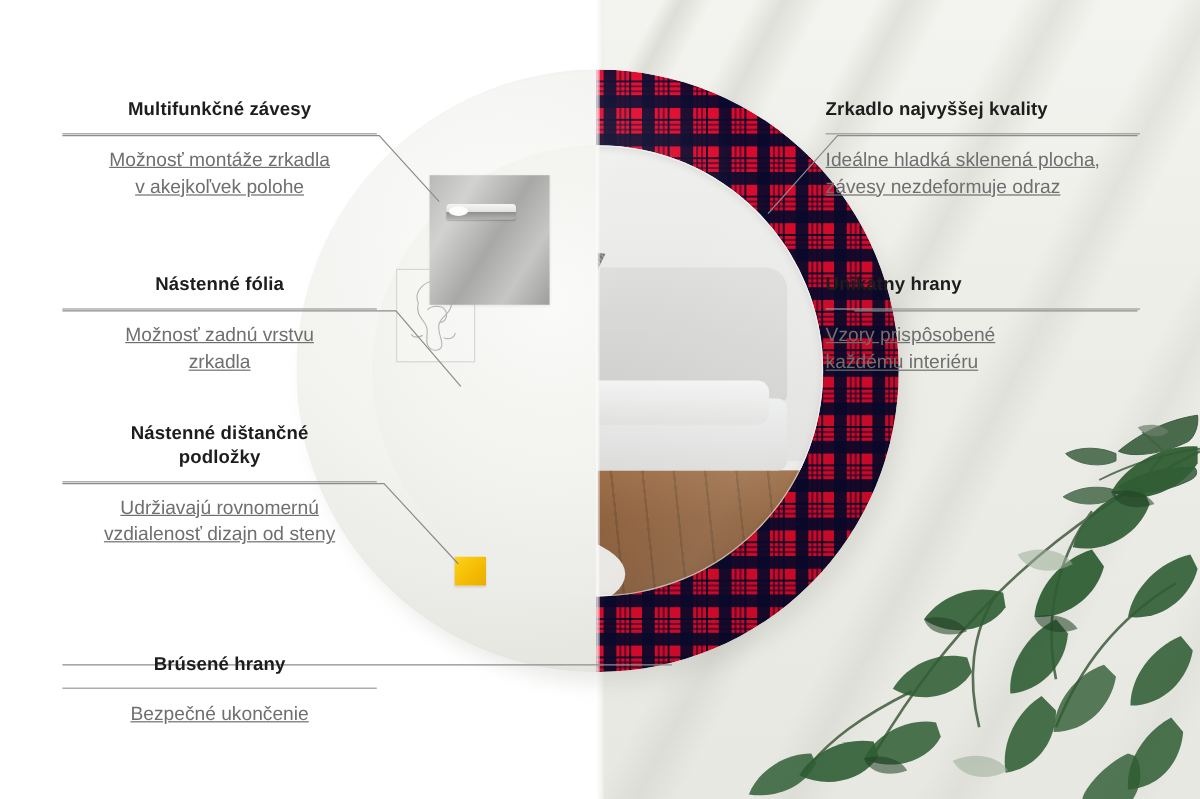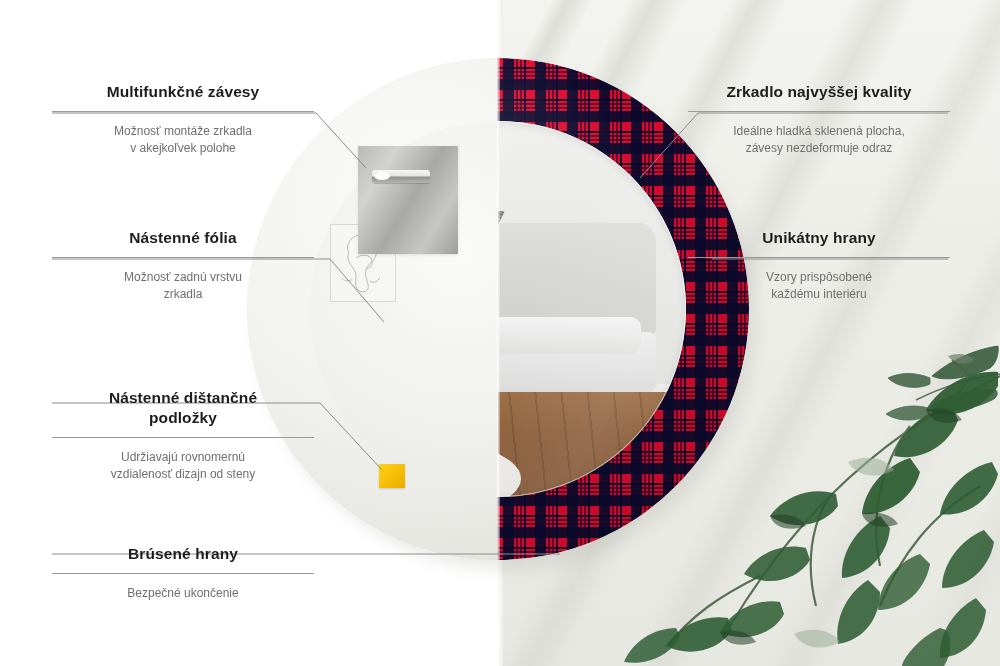--- a/index.html
+++ b/index.html
@@ -308,31 +308,32 @@
     letter-spacing: 0.1px;
     line-height: 1.28;
     white-space: pre-line;
   }
   .callout .rule {
     height: 1px;
     background: #9a9a9a;
     margin: 9px 0 11px 0;
   }
   .callout p {
-    font-size: 12px;
+    font-size: 16px;
     color: #6f6f6f;
     line-height: 1.42;
     white-space: pre-line;
+    text-decoration: underline;
   }
   .callout.left  { text-align: center;  left: 52px; width: 262px; }
-  .callout.right { text-align: center; width: 262px; }
+  .callout.right { text-align: left; width: 262px; }
 
   #c-hinges   { top: 82px; }
   #c-foil     { top: 228px; }
-  #c-spacers  { top: 352px; margin-top: 36px; }
+  #c-spacers  { top: 352px; }
   #c-edges    { top: 544px; }
 
   #c-quality  { right: 50px; top: 82px; }
   #c-design   { right: 50px; top: 228px; }
 
   
   .foliage { position: absolute; pointer-events: none; }
   #foliage-main { right: 0; bottom: 0; width: 420px; height: 300px; }
   #foliage-side { right: 0; top: 330px; width: 180px; height: 140px; }
 </style>

